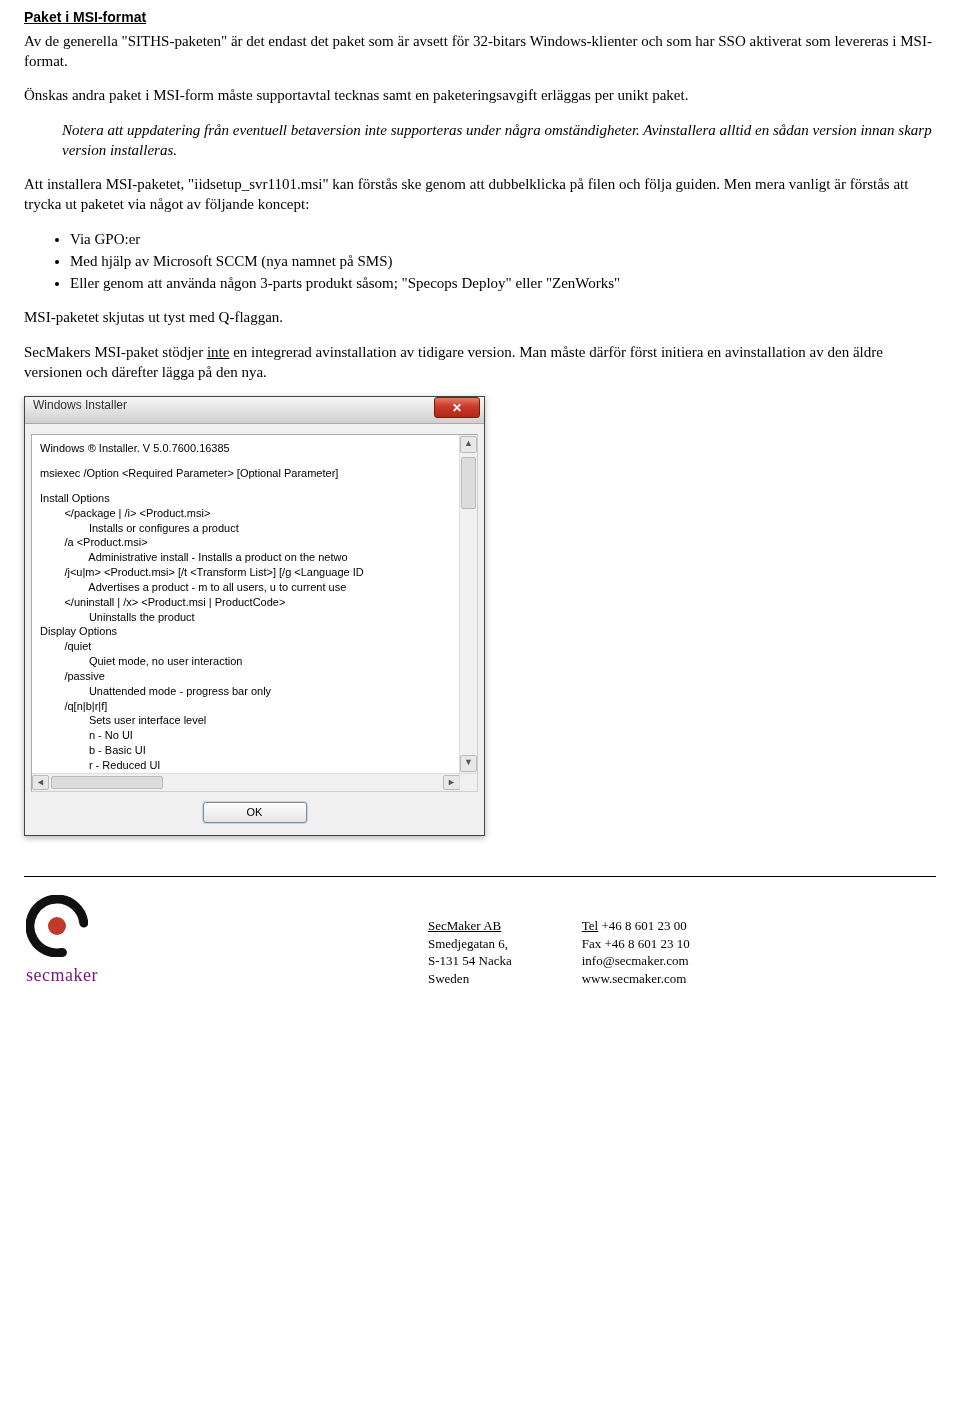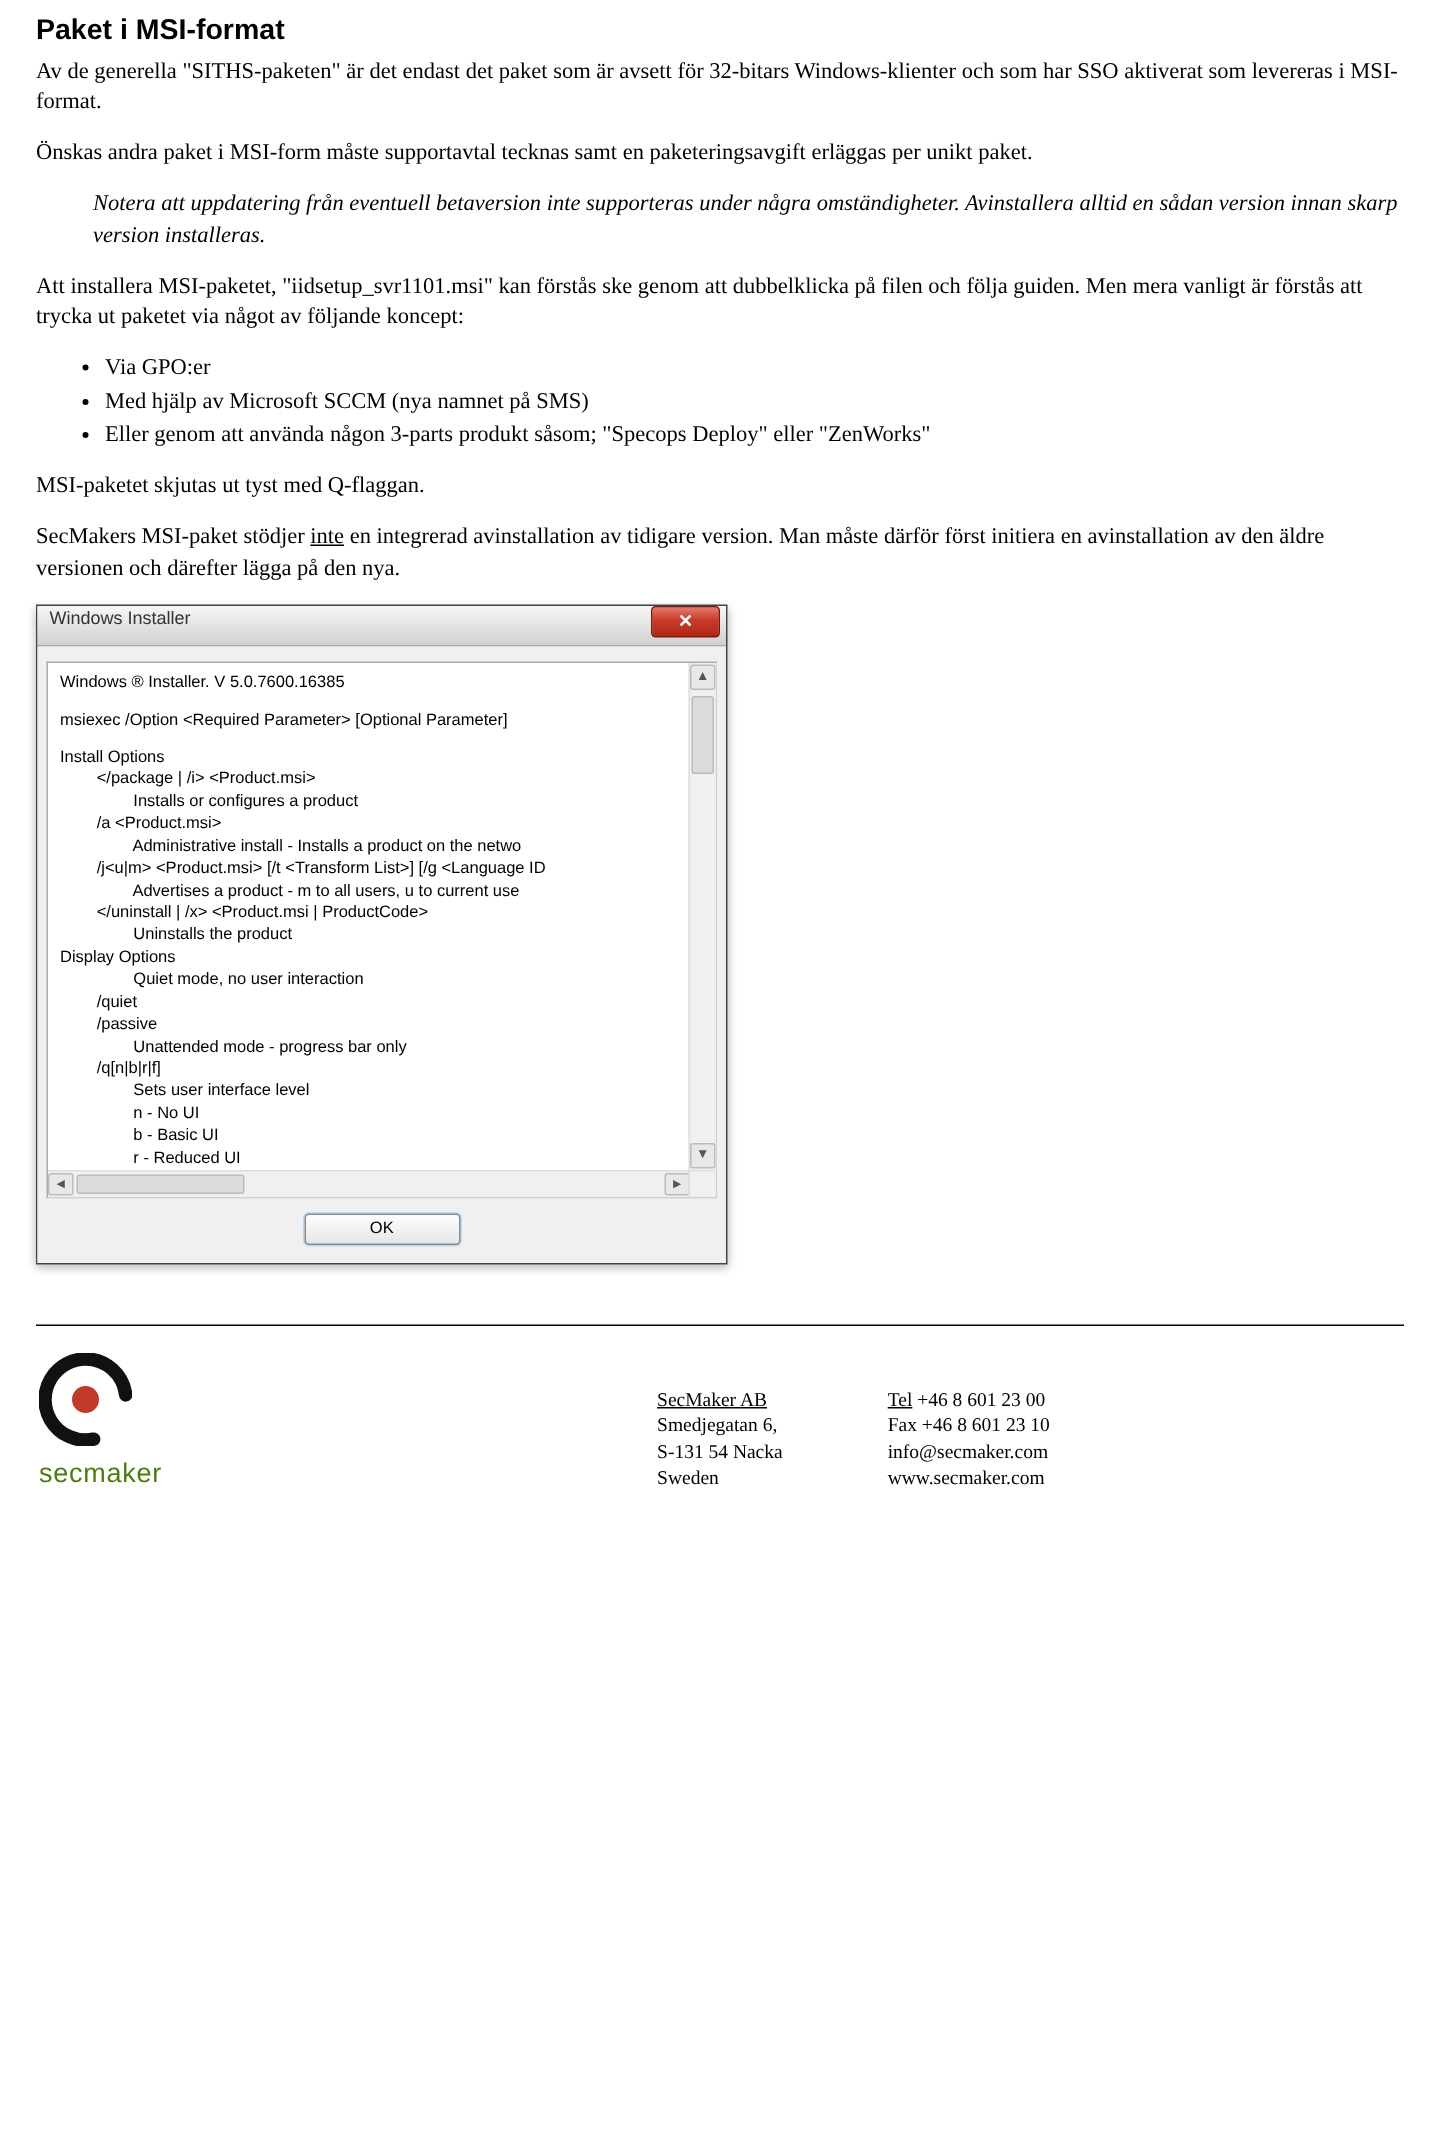--- a/index.html
+++ b/index.html
@@ -8,22 +8,23 @@
     line-height: 1.35;
     color: #000;
     background: #fff;
     margin: 0;
     padding: 8px 24px 20px 24px;
     width: 912px;
   }
   h1.heading {
     font-family: Arial, Helvetica, sans-serif;
     font-weight: bold;
-    font-size: 19px;
+    font-size: 14px;
     margin: 0 0 4px 0;
+    text-decoration: underline;
   }
   p { margin: 0 0 14px 0; }
   .indent-block { margin-left: 38px; margin-bottom: 14px; }
   .indent-block p { font-style: italic; margin-bottom: 14px; font-family: Liberation Serif, serif; }
   ul.bullets { margin: 0 0 14px 0; padding-left: 46px; }
   ul.bullets li { margin-bottom: 2px; }
   .underline { text-decoration: underline; text-align: right; }
 
   
   .win-dialog {
@@ -109,21 +110,21 @@
     background:linear-gradient(to bottom,#fdfdfd,#e6e6e6);
     border:1px solid #8a8a8a; border-radius:3px;
     font-size:11px;
     box-shadow: 0 0 0 1px #b7d8f3;
   }
 
   
   hr.sep { margin: 40px 0 18px 0; border:none; border-top:1px solid #000; width:100%; }
   .footer { display:flex; align-items:flex-end; gap: 330px; }
   .logo-wrap { display:flex; flex-direction:column; align-items:flex-start; gap:6px; padding-left:2px;}
-  .logo-name { font-family: Liberation Sans, sans-serif; font-size:18px; letter-spacing:0.5px; color:#4d7c0f; }
+  .logo-name { font-family: Liberation Serif, serif; font-size:18px; letter-spacing:0.5px; color:#701a75; }
   .footer-cols { display:flex; gap:70px; font-family:'Times New Roman', serif; font-size:13px; line-height:1.35;justify-content:flex-end; }
   .footer-cols .col div:first-child .u { text-decoration: underline; }
 </style>
 </head>
 <body>
 
 <h1 class="heading">Paket i MSI-format</h1>
 
 <p>Av de generella "SITHS-paketen" är det endast det paket som är avsett för 32-bitars Windows-klienter och som har SSO aktiverat som levereras i MSI-format.</p>
 <p>Önskas andra paket i MSI-form måste supportavtal tecknas samt en paketeringsavgift erläggas per unikt paket.</p>
@@ -163,22 +164,22 @@
         <div class="row">Install Options</div>
         <div class="row">        &lt;/package | /i&gt; &lt;Product.msi&gt;</div>
         <div class="row">                Installs or configures a product</div>
         <div class="row">        /a &lt;Product.msi&gt;</div>
         <div class="row">                Administrative install - Installs a product on the netwo</div>
         <div class="row">        /j&lt;u|m&gt; &lt;Product.msi&gt; [/t &lt;Transform List&gt;] [/g &lt;Language ID</div>
         <div class="row">                Advertises a product - m to all users, u to current use</div>
         <div class="row">        &lt;/uninstall | /x&gt; &lt;Product.msi | ProductCode&gt;</div>
         <div class="row">                Uninstalls the product</div>
         <div class="row">Display Options</div>
+        <div class="row">        /quiet</div>
         <div class="row">                Quiet mode, no user interaction</div>
-        <div class="row">        /quiet</div>
         <div class="row">        /passive</div>
         <div class="row">                Unattended mode - progress bar only</div>
         <div class="row">        /q[n|b|r|f]</div>
         <div class="row">                Sets user interface level</div>
         <div class="row">                n - No UI</div>
         <div class="row">                b - Basic UI</div>
         <div class="row">                r - Reduced UI</div>
       </div>
       <div class="vscroll">
         <div class="arrow">▲</div>

